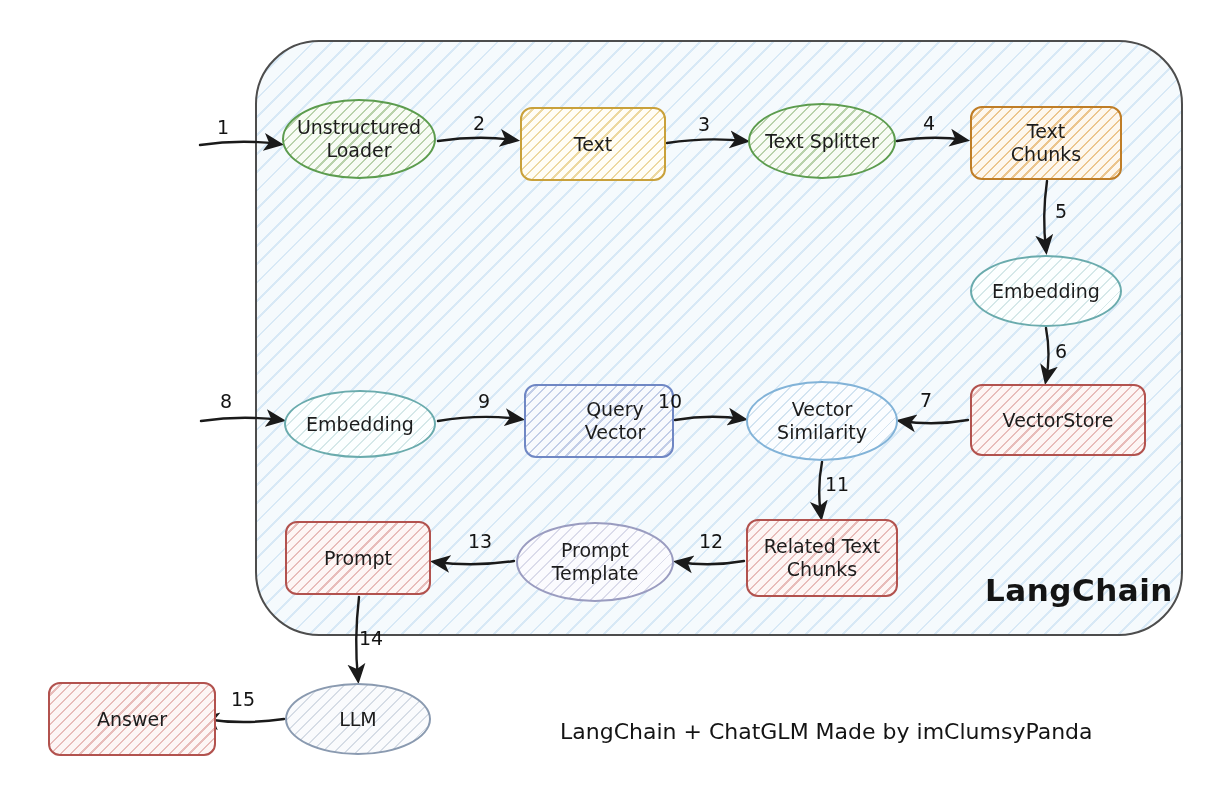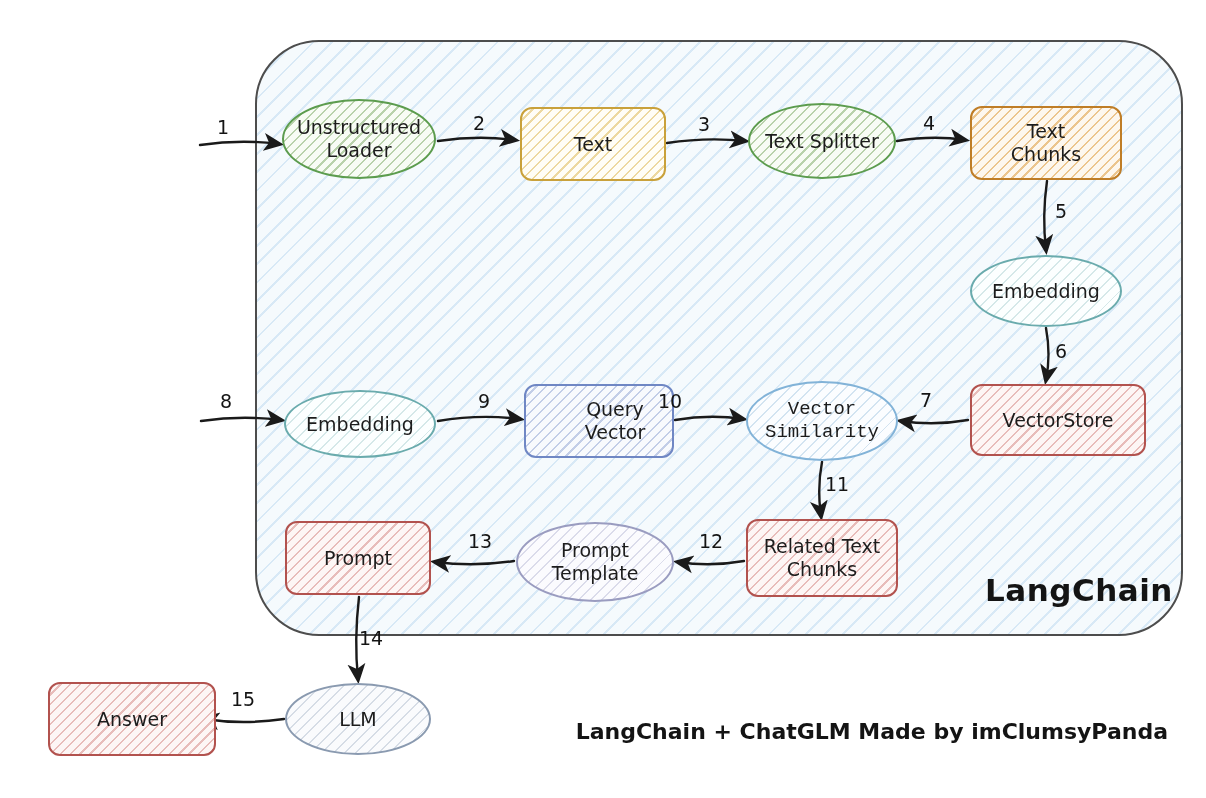--- a/index.html
+++ b/index.html
@@ -28,35 +28,35 @@
   .node span{display:inline-block;}
   .w80 span{max-width:82px;}
   .w120 span{max-width:122px;}
   .yellow   {border-color:#c9a13b;background:repeating-linear-gradient(135deg, rgba(222,186,90,0.55) 0 1.6px, transparent 1.6px 7px), #fffdf6;}
   .green    {border-color:#5c9c4e;background:repeating-linear-gradient(135deg, rgba(122,168,98,0.5)  0 1.6px, transparent 1.6px 7px), #f8fcf5;}
   .orange   {border-color:#bf7d26;background:repeating-linear-gradient(135deg, rgba(224,164,77,0.6)  0 1.6px, transparent 1.6px 7px), #fdf7ee;}
   .teal     {border-color:#6aabad;background:repeating-linear-gradient(135deg, rgba(140,190,192,0.35) 0 1.4px, transparent 1.4px 8px), #fcffff;}
   .red      {border-color:#b2524e;background:repeating-linear-gradient(135deg, rgba(206,118,114,0.45) 0 1.5px, transparent 1.5px 7px), #fdf6f5;}
   .purple   {border-color:#7b74ad;background:repeating-linear-gradient(135deg, rgba(142,135,183,0.45) 0 1.5px, transparent 1.5px 7px), #faf9fd;}
   .blue     {border-color:#6f87c4;background:repeating-linear-gradient(135deg, rgba(130,152,205,0.45) 0 1.5px, transparent 1.5px 7px), #f8fafd;padding-left:40px;}
-  .lightblue{border-color:#82b3d8;background:repeating-linear-gradient(135deg, rgba(150,190,220,0.4)  0 1.4px, transparent 1.4px 8px), #fbfdff;font-family:Liberation Mono, monospace;}
+  .lightblue{border-color:#82b3d8;background:repeating-linear-gradient(135deg, rgba(150,190,220,0.4)  0 1.4px, transparent 1.4px 8px), #fbfdff;}
   .lavender {border-color:#9a9cc0;background:repeating-linear-gradient(135deg, rgba(170,172,205,0.4)  0 1.4px, transparent 1.4px 8px), #fbfbfe;}
   .grayblue {border-color:#8a9ab0;background:repeating-linear-gradient(135deg, rgba(160,175,195,0.4)  0 1.4px, transparent 1.4px 8px), #fafbfd;}
   
   .edge-label{
     position:absolute;z-index:4;font-size:19px;font-weight:500;color:#141414;
     transform:translate(-50%,-50%);
   }
   .container-title{
     position:absolute;left:985px;top:572px;width:172px;text-align:center;
     font-size:31px;font-weight:600;color:#141414;z-index:3;letter-spacing:0.5px;
   }
   .caption{
-    position:absolute;left:560px;top:719px;width:608px;text-align:right;
-    font-size:22px;font-weight:700;color:#141414;z-index:3;
+    position:absolute;left:560px;top:719px;width:608px;text-align:left;
+    font-size:22px;font-weight:400;color:#141414;z-index:3;
   }
 </style>
 </head>
 <body>
 
 <div class="canvas">
 
   <div class="container-box"></div>
 
   <svg class="arrow-layer" width="1206" height="798" viewBox="0 0 1206 798">

